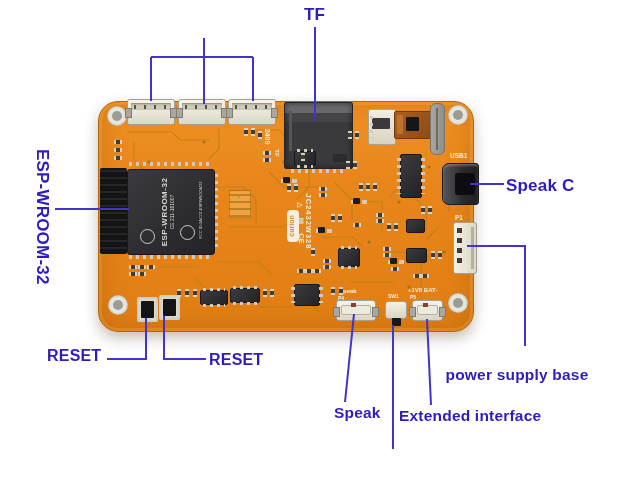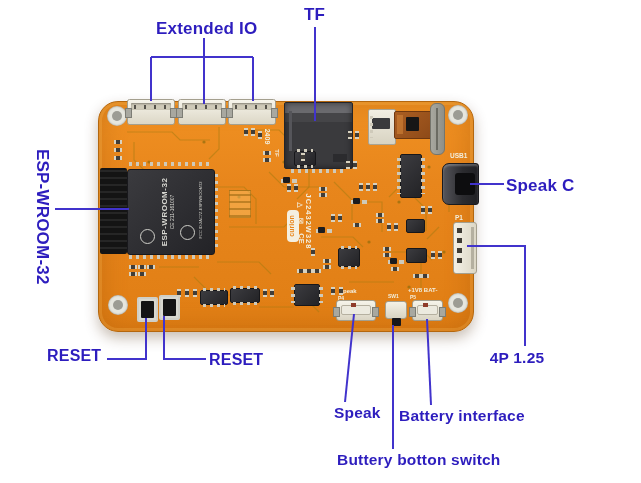--- a/index.html
+++ b/index.html
@@ -306,23 +306,21 @@
       <path d="M470,184 H504"></path>
       <path d="M467,246 H525 V346"></path>
       <path d="M107,359 H146 V318"></path>
       <path d="M206,359 H164 V316"></path>
       <path d="M354,314 L345,402"></path>
       <path d="M427,319 L431,405"></path>
       <path d="M393,325 V449"></path>
     </g>
   </svg>
 
-  <div class="lbl fs17" style="left:156px;top:19px">Extended IO</div>
   <div class="lbl fs17" style="left:304px;top:5px">TF</div>
   <div class="lbl fs17 rot90" style="left:-18px;top:199px;width:120px;text-align:center">ESP-WROOM-32</div>
   <div class="lbl fs17" style="left:506px;top:176px">Speak C</div>
-  <div class="lbl fs15" style="left:437px;top:349px;width:160px;text-align:center">4P 1.25</div>
-  <div class="lbl fs15" style="left:399px;top:407px">Battery interface</div>
+  <div class="lbl fs15" style="left:437px;top:366px;width:160px;text-align:center">power supply base</div>
+  <div class="lbl fs15" style="left:399px;top:407px">Extended interface</div>
   <div class="lbl fs15" style="left:334px;top:404px">Speak</div>
-  <div class="lbl fs15" style="left:337px;top:451px">Buttery botton switch</div>
   <div class="lbl fs16" style="left:47px;top:347px">RESET</div>
   <div class="lbl fs16" style="left:209px;top:351px">RESET</div>
 </div>
 
 </body></html>

